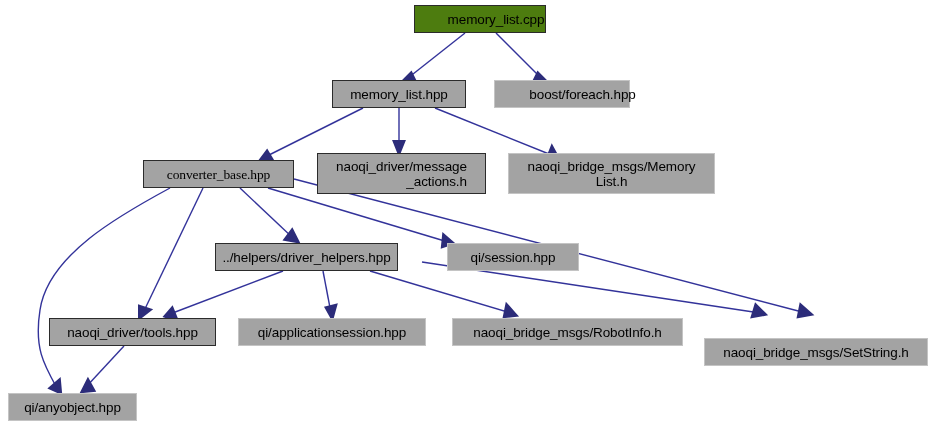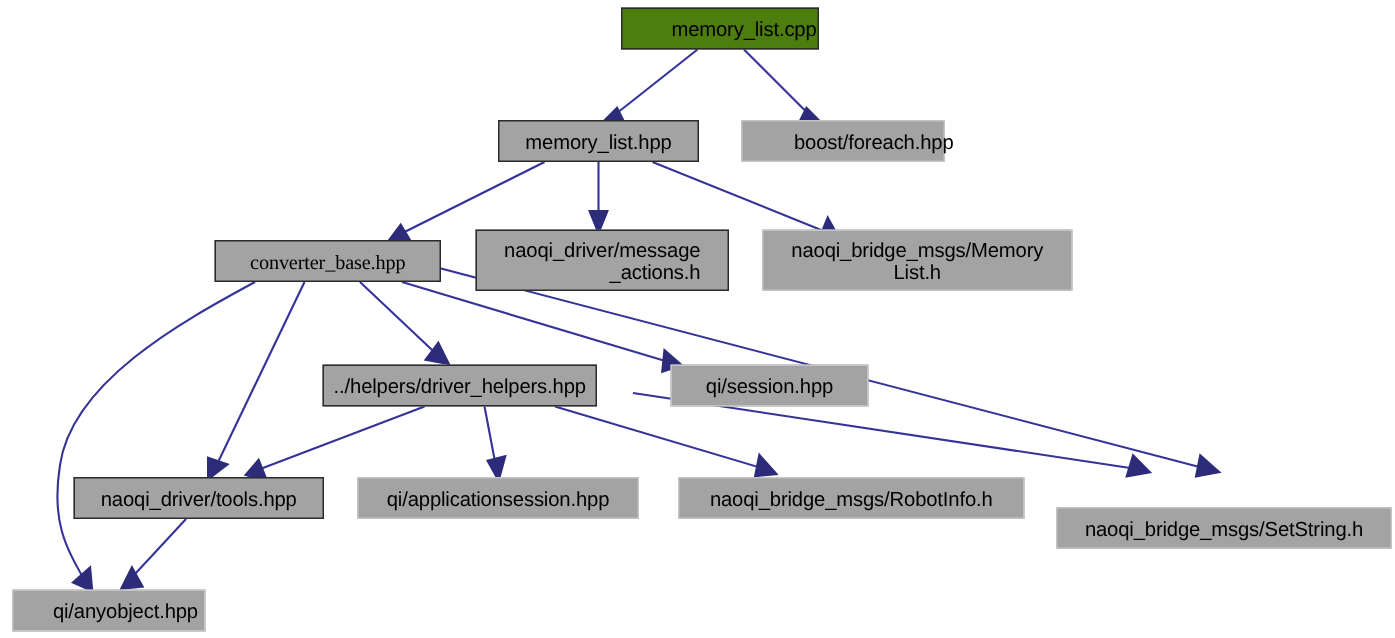--- a/index.html
+++ b/index.html
@@ -96,15 +96,15 @@
       <div class="node-box strong" style="left: 317px; top: 153px; width: 169px; height: 41px; text-align: right;"><span class="node-label">naoqi_driver/message
 _actions.h</span></div>
       <div class="node-box weak" style="left: 508px; top: 153px; width: 207px; height: 41px;"><span class="node-label">naoqi_bridge_msgs/Memory
 List.h</span></div>
       <div class="node-box strong" style="left: 215px; top: 243px; width: 183px; height: 28px;"><span class="node-label">../helpers/driver_helpers.hpp</span></div>
       <div class="node-box weak" style="left: 447px; top: 243px; width: 132px; height: 28px;"><span class="node-label">qi/session.hpp</span></div>
       <div class="node-box strong" style="left: 49px; top: 318px; width: 167px; height: 28px;"><span class="node-label">naoqi_driver/tools.hpp</span></div>
       <div class="node-box weak" style="left: 238px; top: 318px; width: 188px; height: 28px;"><span class="node-label">qi/applicationsession.hpp</span></div>
       <div class="node-box weak" style="left: 452px; top: 318px; width: 231px; height: 28px;"><span class="node-label">naoqi_bridge_msgs/RobotInfo.h</span></div>
       <div class="node-box weak" style="left: 704px; top: 318px; width: 224px; height: 28px; margin-top: 20px;"><span class="node-label">naoqi_bridge_msgs/SetString.h</span></div>
-      <div class="node-box weak" style="left: 8px; top: 393px; width: 129px; height: 28px; justify-content: flex-end;"><span class="node-label">qi/anyobject.hpp</span></div>
+      <div class="node-box weak" style="left: 8px; top: 393px; width: 129px; height: 28px;"><span class="node-label">qi/anyobject.hpp</span></div>
     </div>
 </div>
 
 </body></html>

